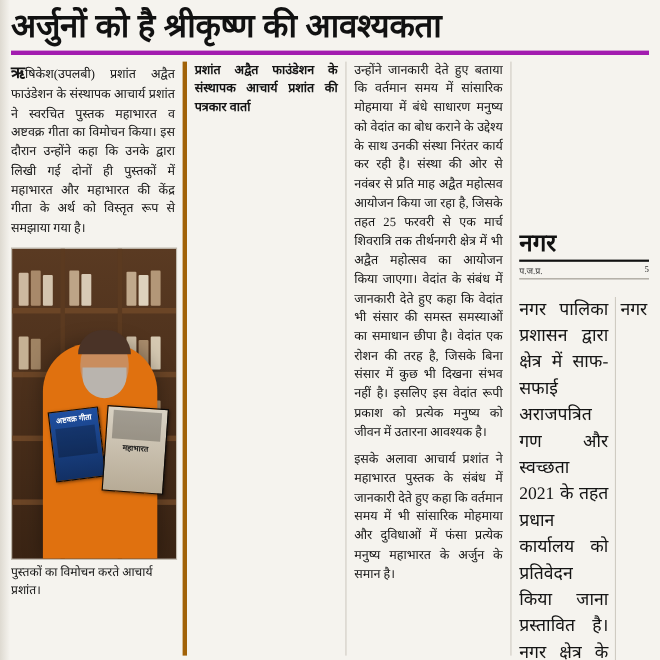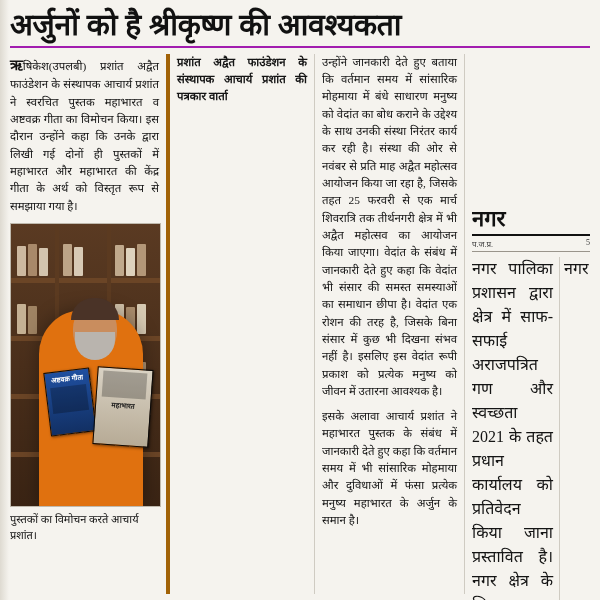--- a/index.html
+++ b/index.html
@@ -16,21 +16,21 @@
   .page {
     position: relative;
     width: 600px;
     height: 600px;
     background: #f5f3ee;
     box-sizing: border-box;
     padding: 8px 10px 0 10px;
   }
   
   .headline-wrap {
-    border-bottom: 2px solid #a21caf;
+    border-bottom: 4px solid #a21caf;
     padding-bottom: 4px;
     margin-bottom: 6px;
   }
   .headline {
     font-family: "Liberation Sans", sans-serif;
     font-weight: bold;
     font-size: 30px;
     line-height: 1.12;
     color: #111;
     letter-spacing: -0.3px;
@@ -193,21 +193,21 @@
     padding-bottom: 2px;
     margin-bottom: 2px;
     white-space: nowrap;
     overflow: hidden;
   }
   .side-subline {
     font-size: 8px;
     color: #333;
     border-bottom: 1px solid #9a958c;
     padding-bottom: 2px;
-    margin-bottom: 5px;
+    margin-bottom: 16px;
     display: flex;
     justify-content: space-between;
     text-align: right;
   }
   .side-col-wrap {
     display: flex;
     gap: 6px;
   }
   .side-col {
     flex: 1;

